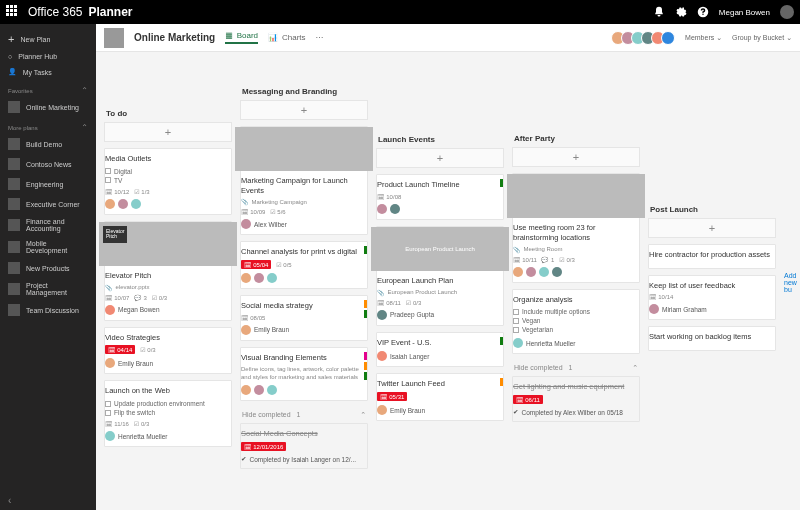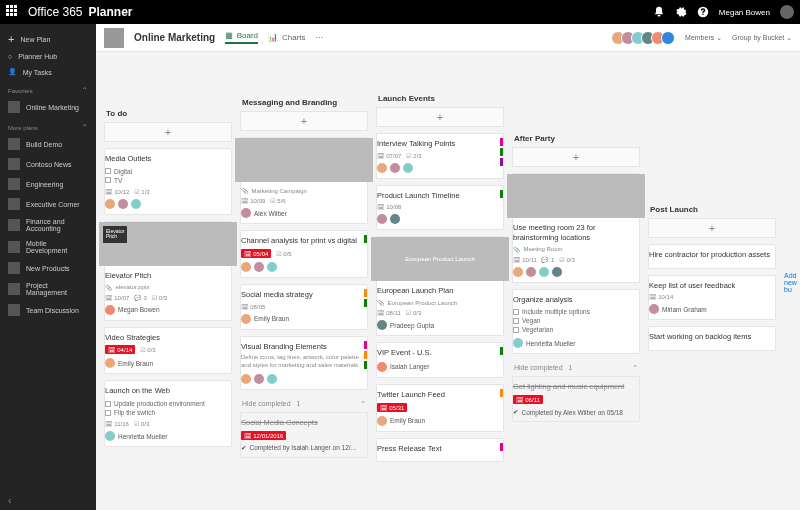--- a/index.html
+++ b/index.html
@@ -241,20 +241,21 @@
         </div>
         <div class="bucket">
     <div class="bucket-title">Messaging and Branding</div>
     <div class="add-card">+</div>
           <div class="card">
             <div class="cat-strip">
               <div class="cat pk"></div>
               <div class="cat gr"></div>
             </div>
             <div class="card-img"></div>
+            <div class="card-title">Marketing Campaign for Launch Events</div>
             <div class="card-sub"><span>📎</span>Marketing Campaign</div>
             <div class="meta-row">
               <span>🗓 10/09</span>
               <span>☑ 5/6</span>
             </div>
             <div class="card-foot"><span class="av c2"></span>Alex Wilber</div>
           </div>
           <div class="card">
             <div class="cat-strip">
               <div class="cat gr"></div>
@@ -305,37 +306,20 @@
               <span class="badge red">🗓 12/01/2016</span>
             </div>
         <div class="card-foot"><span>✔</span>Completed by Isaiah Langer on 12/...</div>
       </div>
         </div>
         <div class="bucket">
     <div class="bucket-title">Launch Events</div>
     <div class="add-card">+</div>
           <div class="card">
             <div class="cat-strip">
-              <div class="cat pk"></div>
-              <div class="cat gr"></div>
-              <div class="cat pu"></div>
-            </div>
-            <div class="card-title">Interview Talking Points</div>
-            <div class="meta-row">
-              <span>🗓 07/07</span>
-              <span>☑ 2/3</span>
-            </div>
-            <div class="card-foot">
-              <span class="av c1"></span>
-              <span class="av c2"></span>
-              <span class="av c3"></span>
-            </div>
-          </div>
-          <div class="card">
-            <div class="cat-strip">
               <div class="cat gr"></div>
             </div>
             <div class="card-title">Product Launch Timeline</div>
             <div class="meta-row">
               <span>🗓 10/08</span>
             </div>
             <div class="card-foot">
               <span class="av c2"></span>
               <span class="av c4"></span>
             </div>
@@ -363,26 +347,20 @@
           </div>
           <div class="card">
             <div class="cat-strip">
               <div class="cat or"></div>
             </div>
             <div class="card-title">Twitter Launch Feed</div>
             <div class="meta-row">
               <span class="badge red">🗓 05/31</span>
             </div>
             <div class="card-foot"><span class="av c1"></span>Emily Braun</div>
-          </div>
-          <div class="card">
-            <div class="cat-strip">
-              <div class="cat pk"></div>
-            </div>
-            <div class="card-title">Press Release Text</div>
           </div>
         </div>
         <div class="bucket">
     <div class="bucket-title">After Party</div>
     <div class="add-card">+</div>
           <div class="card">
             <div class="card-img"></div>
             <div class="card-title">Use meeting room 23 for brainstorming locations</div>
             <div class="card-sub"><span>📎</span>Meeting Room</div>
             <div class="meta-row">

